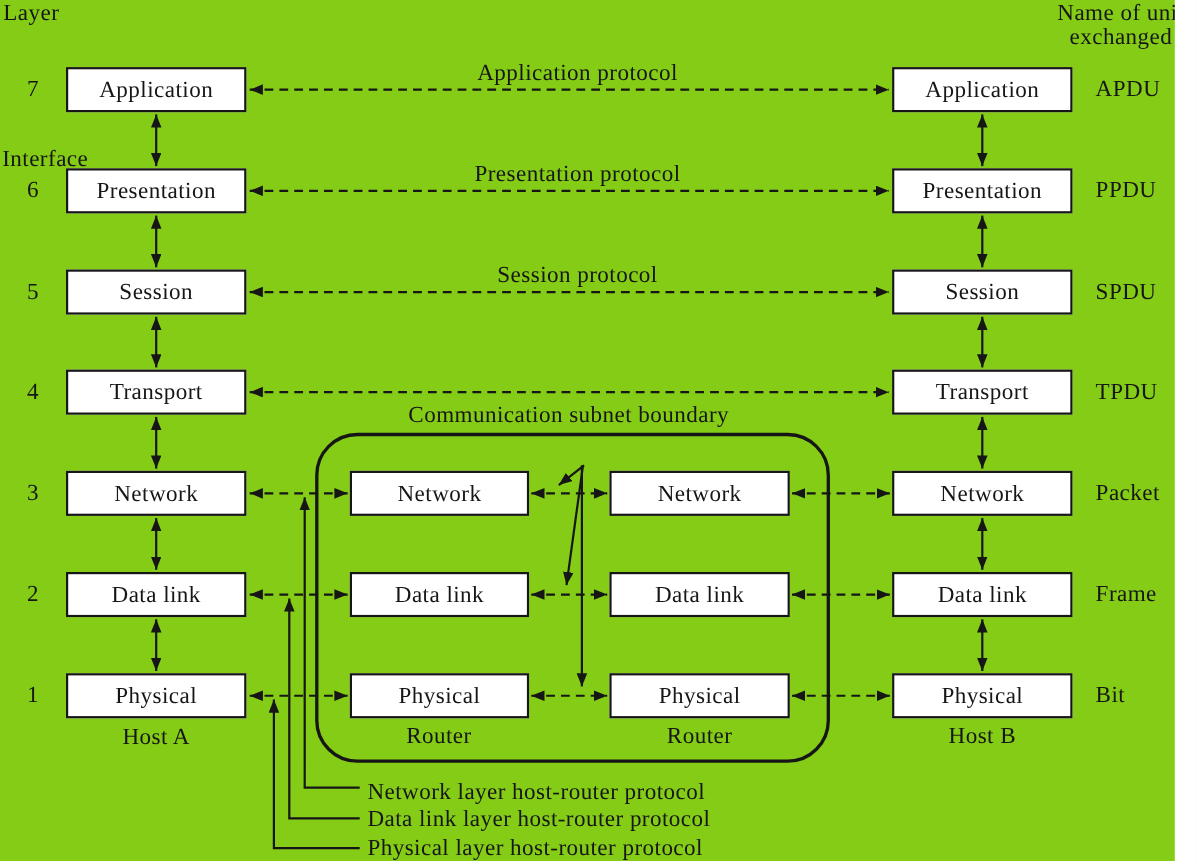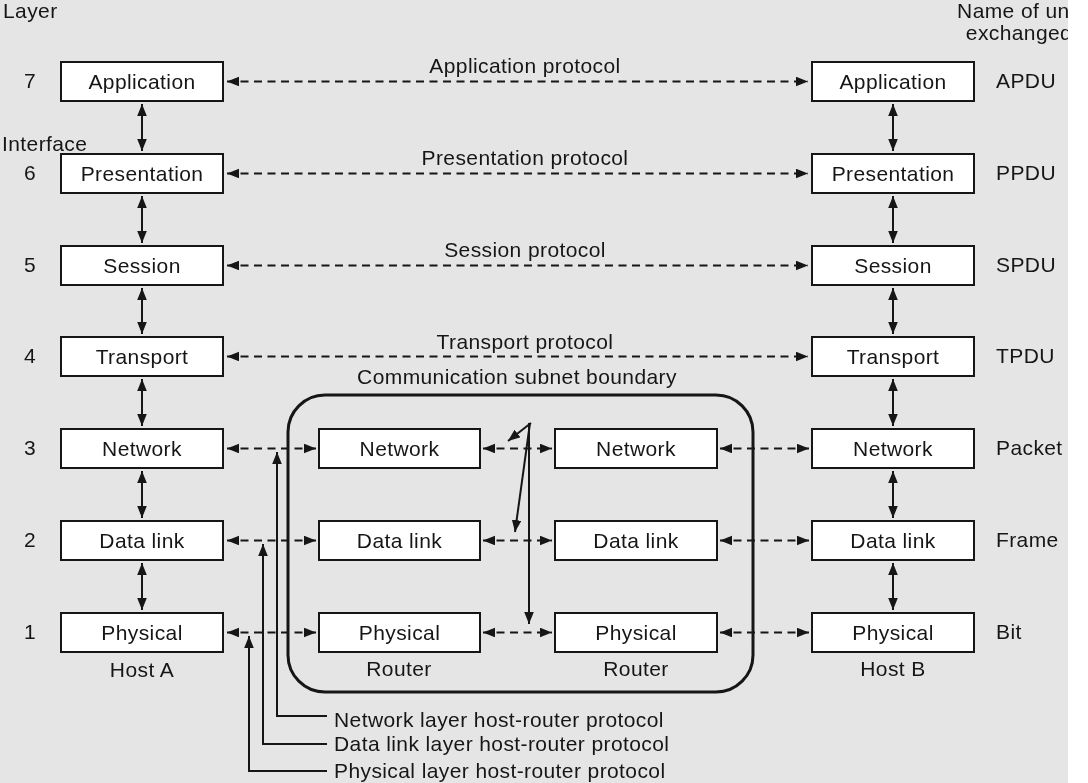--- a/index.html
+++ b/index.html
@@ -1,19 +1,19 @@
 <!DOCTYPE html>
 <html><head>
 <meta charset="utf-8">
 <style>
   :root { --ink: #161616; }
   html,body { margin:0; padding:0; background:#ffffff; }
   #stage {
-    position:relative; width:1068px; height:783px; background:#e5e5e5;
-    font-family:Liberation Sans, sans-serif;
+    position:relative; width:1068px; height:783px; background:#84cc16;
+    font-family:Liberation Serif, serif;
     color:var(--ink); font-size:21px; letter-spacing:0.4px; overflow:hidden;
   }
   #wires { position:absolute; left:0; top:0; width:1088px; height:783px; }
   #wires line, #wires polyline, #wires rect, #wires path.wire {
     stroke:var(--ink); fill:none;
   }
   .lbox {
     position:absolute; width:164px; height:41px; box-sizing:border-box;
     border:2px solid var(--ink); background:#ffffff;
     display:flex; align-items:center; justify-content:center; white-space:nowrap;
@@ -133,21 +133,20 @@
   <div class="vc" style="left:996px;top:173px;">PPDU</div>
   <div class="vc" style="left:996px;top:265px;">SPDU</div>
   <div class="vc" style="left:996px;top:356px;">TPDU</div>
   <div class="vc" style="left:996px;top:448px;">Packet</div>
   <div class="vc" style="left:996px;top:540px;">Frame</div>
   <div class="vc" style="left:996px;top:632px;">Bit</div>
 
   <div class="cc" style="left:525px;top:66px;">Application protocol</div>
   <div class="cc" style="left:525px;top:158px;">Presentation protocol</div>
   <div class="cc" style="left:525px;top:250px;">Session protocol</div>
-  <div class="cc" style="left:525px;top:342px;">Transport protocol</div>
 
   <div class="cc" style="left:517px;top:377px;">Communication subnet boundary</div>
 
   <div class="cc" style="left:142px;top:670px;">Host A</div>
   <div class="cc" style="left:399px;top:669px;">Router</div>
   <div class="cc" style="left:636px;top:669px;">Router</div>
   <div class="cc" style="left:893px;top:669px;">Host B</div>
 
   <div class="vc" style="left:334px;top:720px;">Network layer host-router protocol</div>
   <div class="vc" style="left:334px;top:744px;">Data link layer host-router protocol</div>

